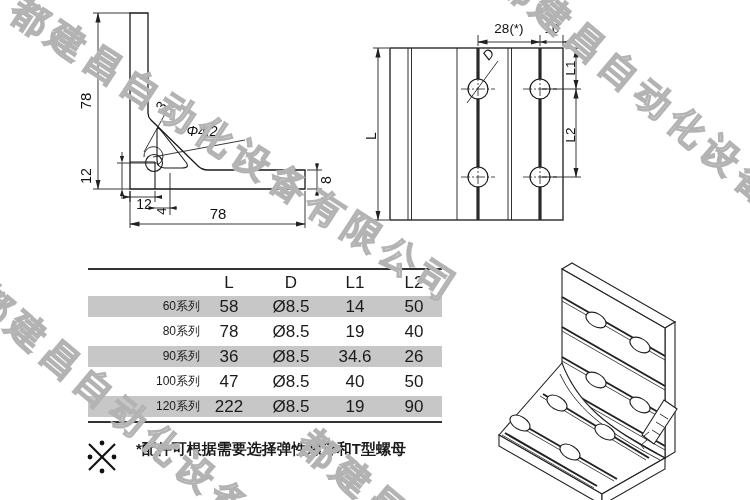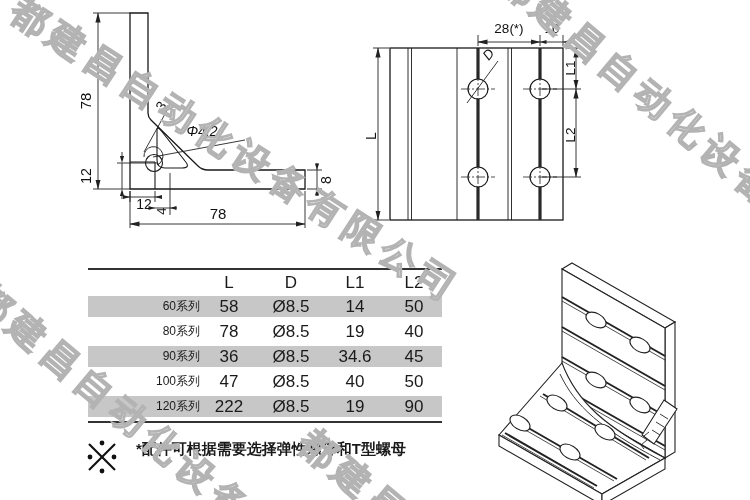--- a/index.html
+++ b/index.html
@@ -225,21 +225,21 @@
           <div class="cell">78</div>
           <div class="cell">Ø8.5</div>
           <div class="cell">19</div>
           <div class="cell">40</div>
         </div>
         <div class="trow tbody-row shaded">
           <div class="cell series">90系列</div>
           <div class="cell">36</div>
           <div class="cell">Ø8.5</div>
           <div class="cell">34.6</div>
-          <div class="cell">45</div>
+          <div class="cell">26</div>
         </div>
         <div class="trow tbody-row">
           <div class="cell series">100系列</div>
           <div class="cell">47</div>
           <div class="cell">Ø8.5</div>
           <div class="cell">40</div>
           <div class="cell">50</div>
         </div>
         <div class="trow tbody-row shaded">
           <div class="cell series">120系列</div>

